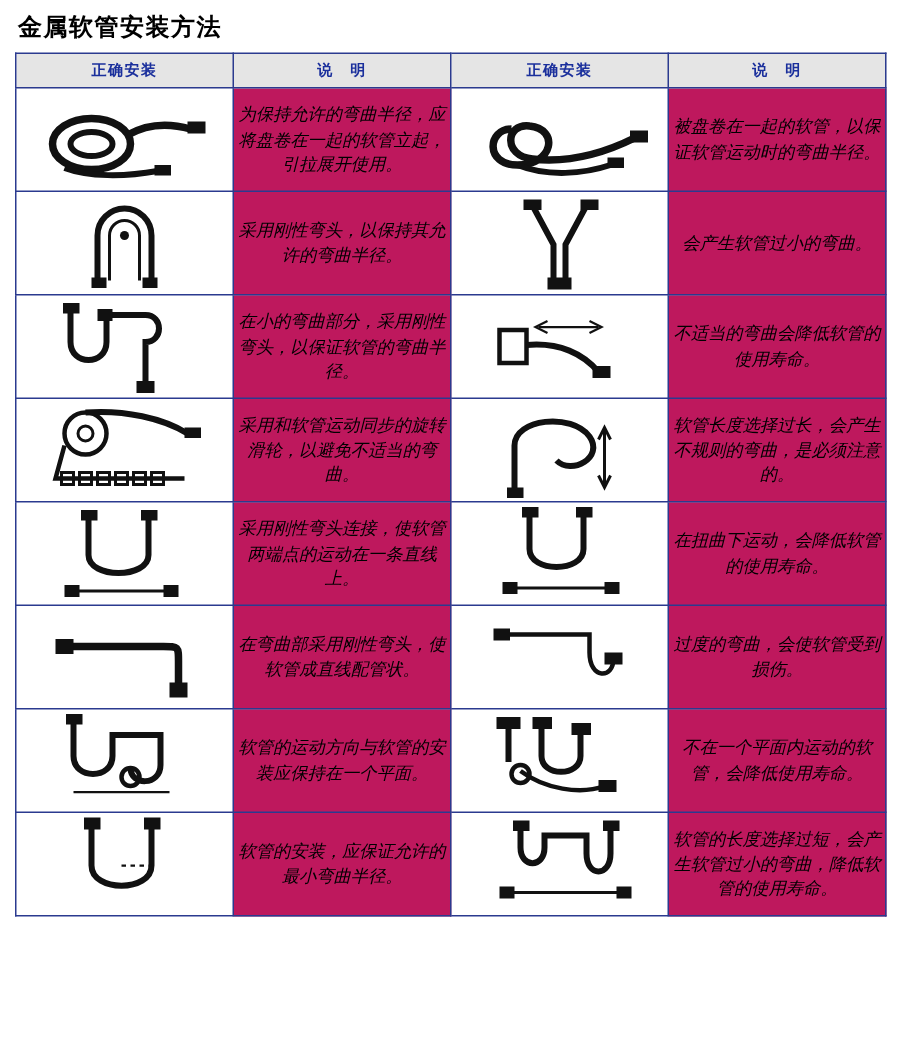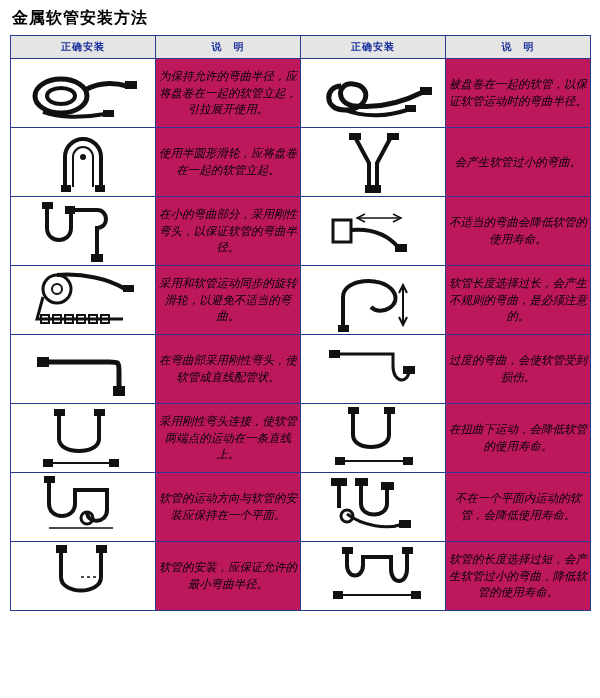--- a/index.html
+++ b/index.html
@@ -127,21 +127,21 @@
           <div class="fig">
             <svg width="140" height="66" viewBox="0 0 140 66">
               <path d="M52 58 L52 28 A18 18 0 0 1 88 28 L88 58" fill="none" stroke="#111" stroke-width="4"></path>
               <path d="M60 58 L60 28 A10 10 0 0 1 80 28 L80 58" fill="none" stroke="#111" stroke-width="2"></path>
               <rect x="48" y="56" width="10" height="7" fill="#111"></rect>
               <rect x="82" y="56" width="10" height="7" fill="#111"></rect>
               <circle cx="70" cy="28" r="3" fill="#111"></circle>
             </svg>
           </div>
         </td>
-        <td class="txt-cell">使用半圆形滑轮，应将盘卷在一起的软管立起。</td>
+        <td class="txt-cell">采用刚性弯头，以保持其允许的弯曲半径。</td>
         <td class="img-cell">
           <div class="fig">
             <svg width="140" height="66" viewBox="0 0 140 66">
               <path d="M52 8 L66 34 L66 58" fill="none" stroke="#111" stroke-width="4"></path>
               <path d="M88 8 L74 34 L74 58" fill="none" stroke="#111" stroke-width="4"></path>
               <rect x="46" y="4" width="12" height="7" fill="#111"></rect>
               <rect x="84" y="4" width="12" height="7" fill="#111"></rect>
               <rect x="62" y="56" width="16" height="8" fill="#111"></rect>
             </svg>
           </div>
@@ -210,43 +210,20 @@
           </div>
         </td>
         <td class="txt-cell">软管长度选择过长，会产生不规则的弯曲，是必须注意的。</td>
       </tr>
 
 
       <tr>
         <td class="img-cell">
           <div class="fig">
             <svg width="140" height="66" viewBox="0 0 140 66">
-              <path d="M28 26 L96 26 C 106 26, 106 26, 106 36 L106 52" fill="none" stroke="#111" stroke-width="5"></path>
-              <rect x="24" y="21" width="12" height="10" fill="#111"></rect>
-              <rect x="100" y="50" width="12" height="10" fill="#111"></rect>
-            </svg>
-          </div>
-        </td>
-        <td class="txt-cell">在弯曲部采用刚性弯头，使软管成直线配管状。</td>
-        <td class="img-cell">
-          <div class="fig">
-            <svg width="140" height="66" viewBox="0 0 140 66">
-              <path d="M30 18 L90 18 L90 30 C 90 48, 106 48, 106 34" fill="none" stroke="#111" stroke-width="3"></path>
-              <rect x="26" y="14" width="11" height="8" fill="#111"></rect>
-              <rect x="100" y="30" width="12" height="8" fill="#111"></rect>
-            </svg>
-          </div>
-        </td>
-        <td class="txt-cell">过度的弯曲，会使软管受到损伤。</td>
-      </tr>
-
-      <tr>
-        <td class="img-cell">
-          <div class="fig">
-            <svg width="140" height="66" viewBox="0 0 140 66">
               <path d="M46 8 L46 34 C 46 50, 86 50, 86 34 L86 8" fill="none" stroke="#111" stroke-width="4"></path>
               <rect x="41" y="4" width="11" height="7" fill="#111"></rect>
               <rect x="81" y="4" width="11" height="7" fill="#111"></rect>
               <path d="M34 58 L100 58" stroke="#111" stroke-width="2" fill="none"></path>
               <rect x="30" y="54" width="10" height="8" fill="#111"></rect>
               <rect x="96" y="54" width="10" height="8" fill="#111"></rect>
             </svg>
           </div>
         </td>
         <td class="txt-cell">采用刚性弯头连接，使软管两端点的运动在一条直线上。</td>
@@ -256,20 +233,43 @@
               <path d="M50 6 L50 30 C 50 46, 86 46, 86 30 L86 6" fill="none" stroke="#111" stroke-width="4"></path>
               <rect x="45" y="2" width="11" height="7" fill="#111"></rect>
               <rect x="81" y="2" width="11" height="7" fill="#111"></rect>
               <path d="M36 56 L104 56" stroke="#111" stroke-width="2" fill="none"></path>
               <rect x="32" y="52" width="10" height="8" fill="#111"></rect>
               <rect x="100" y="52" width="10" height="8" fill="#111"></rect>
             </svg>
           </div>
         </td>
         <td class="txt-cell">在扭曲下运动，会降低软管的使用寿命。</td>
+      </tr>
+
+      <tr>
+        <td class="img-cell">
+          <div class="fig">
+            <svg width="140" height="66" viewBox="0 0 140 66">
+              <path d="M28 26 L96 26 C 106 26, 106 26, 106 36 L106 52" fill="none" stroke="#111" stroke-width="5"></path>
+              <rect x="24" y="21" width="12" height="10" fill="#111"></rect>
+              <rect x="100" y="50" width="12" height="10" fill="#111"></rect>
+            </svg>
+          </div>
+        </td>
+        <td class="txt-cell">在弯曲部采用刚性弯头，使软管成直线配管状。</td>
+        <td class="img-cell">
+          <div class="fig">
+            <svg width="140" height="66" viewBox="0 0 140 66">
+              <path d="M30 18 L90 18 L90 30 C 90 48, 106 48, 106 34" fill="none" stroke="#111" stroke-width="3"></path>
+              <rect x="26" y="14" width="11" height="8" fill="#111"></rect>
+              <rect x="100" y="30" width="12" height="8" fill="#111"></rect>
+            </svg>
+          </div>
+        </td>
+        <td class="txt-cell">过度的弯曲，会使软管受到损伤。</td>
       </tr>
 
       <tr>
         <td class="img-cell">
           <div class="fig">
             <svg width="140" height="66" viewBox="0 0 140 66">
               <path d="M36 6 L36 30 C 36 46, 62 46, 62 30 L62 16 L94 16 L94 36 C 94 50, 74 50, 74 38" fill="none" stroke="#111" stroke-width="4"></path>
               <rect x="31" y="2" width="11" height="7" fill="#111"></rect>
               <circle cx="74" cy="44" r="6" fill="none" stroke="#111" stroke-width="3"></circle>
               <path d="M36 54 L100 54" stroke="#111" stroke-width="1.5" fill="none"></path>

